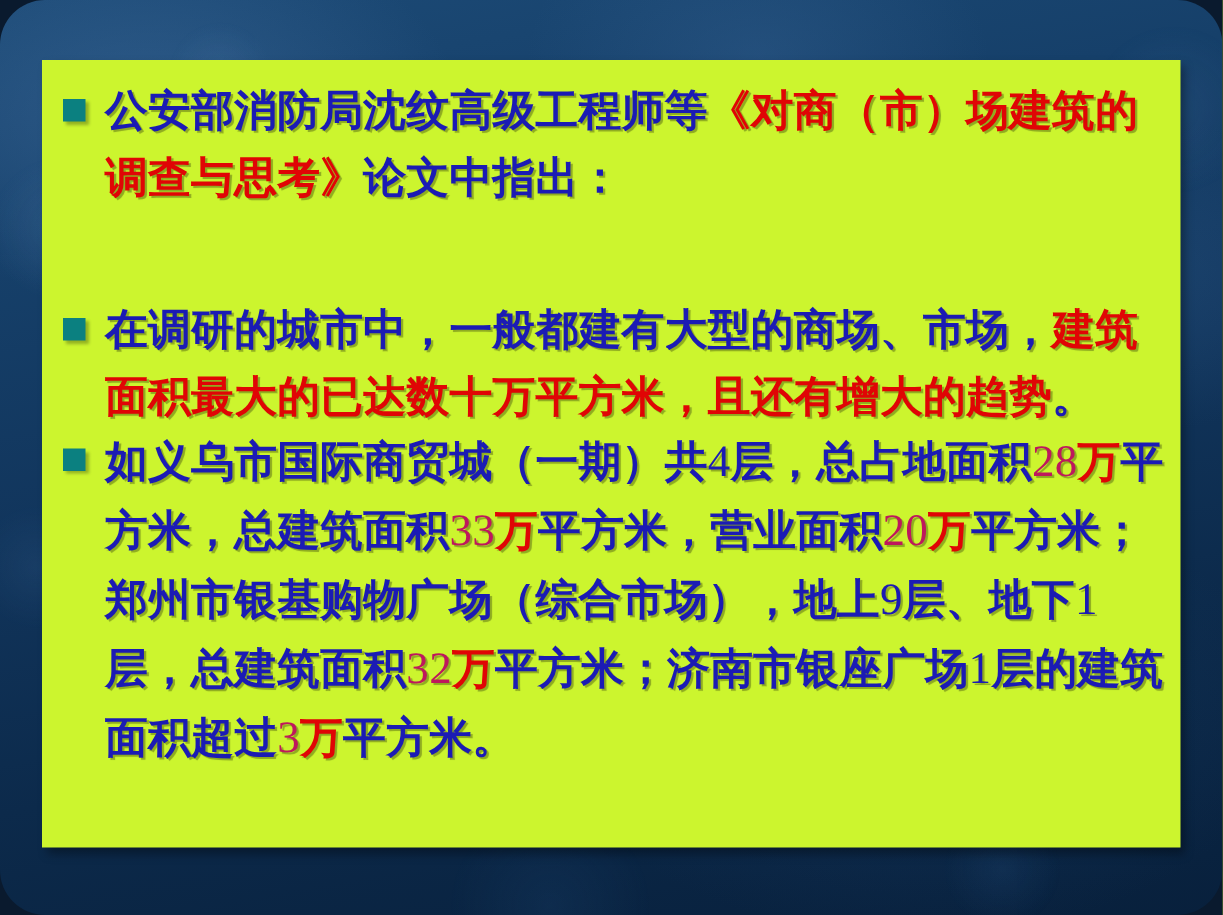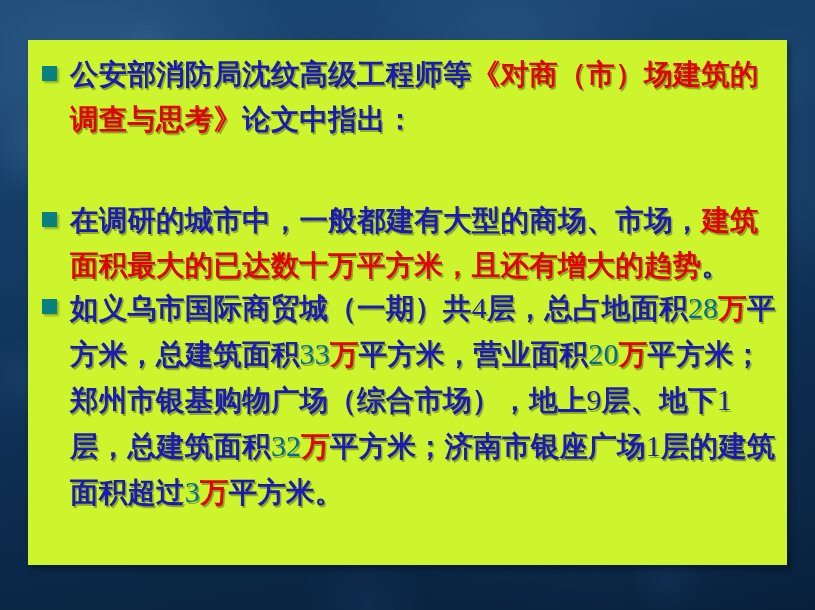--- a/index.html
+++ b/index.html
@@ -13,20 +13,21 @@
     height: 610px;
     overflow: hidden;
     background:
       radial-gradient(ellipse 300px 180px at 12% 12%, rgba(70,115,165,0.45) 0%, rgba(70,115,165,0) 70%),
       radial-gradient(ellipse 220px 140px at 62% 6%, rgba(60,105,155,0.32) 0%, rgba(60,105,155,0) 70%),
       radial-gradient(ellipse 260px 150px at 90% 30%, rgba(55,100,150,0.28) 0%, rgba(55,100,150,0) 72%),
       radial-gradient(ellipse 200px 120px at 30% 55%, rgba(45,90,140,0.22) 0%, rgba(45,90,140,0) 72%),
       radial-gradient(ellipse 330px 200px at 75% 78%, rgba(30,70,115,0.30) 0%, rgba(30,70,115,0) 75%),
       linear-gradient(170deg, #1c4a76 0%, #16406a 22%, #11355c 48%, #0c2a4b 72%, #08203c 100%);
     font-family: "Liberation Serif", "DejaVu Serif", serif;
+    border-radius: 30px;
   }
   
   #slide::before {
     content: "";
     position: absolute;
     inset: 0;
     pointer-events: none;
     background:
       radial-gradient(circle 70px at 5% 25%, rgba(95,140,185,0.20), rgba(95,140,185,0) 70%),
       radial-gradient(circle 50px at 18% 8%, rgba(95,140,185,0.18), rgba(95,140,185,0) 70%),
@@ -80,21 +81,21 @@
     word-break: break-all;
   }
   .bullet-text .rd {
     color: #e00505;
   }
   .bullet-text .num {
     font-family: "Liberation Serif", "DejaVu Serif", serif;
     font-weight: normal;
     font-size: 30px;
   }
-  .bullet-text .num.rd { color: #0369a1; }
+  .bullet-text .num.rd { color: #be185d; }
 </style>
 </head>
 <body>
 
 <div id="slide">
 
   <div id="content-panel">
 
     <div class="bullet-block" id="bullet-1">
       <span class="bullet-marker"></span>

